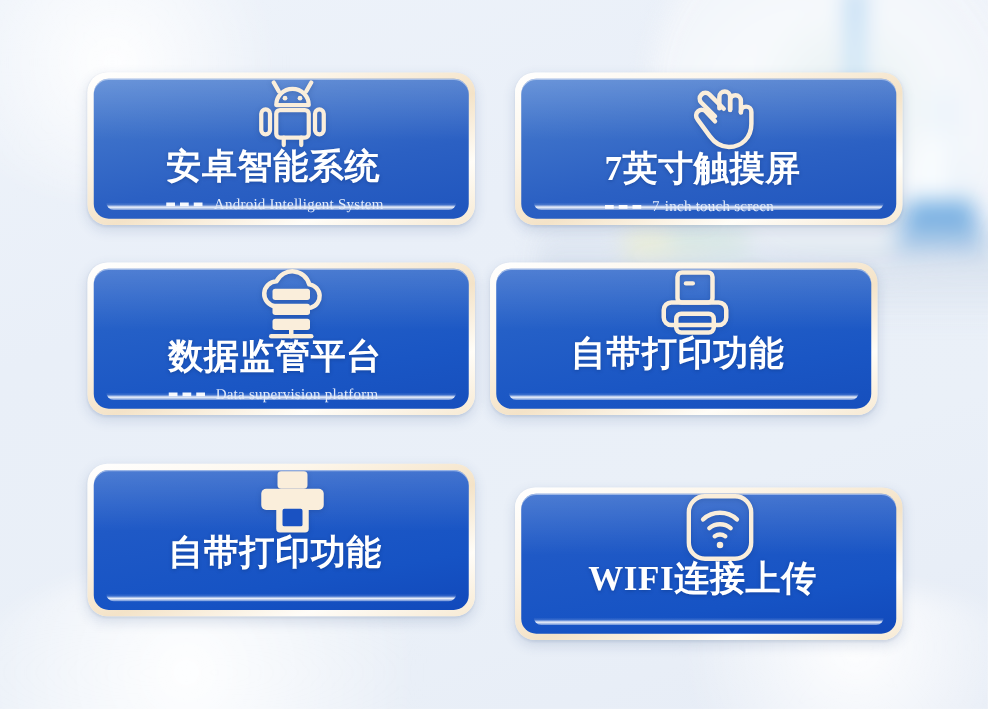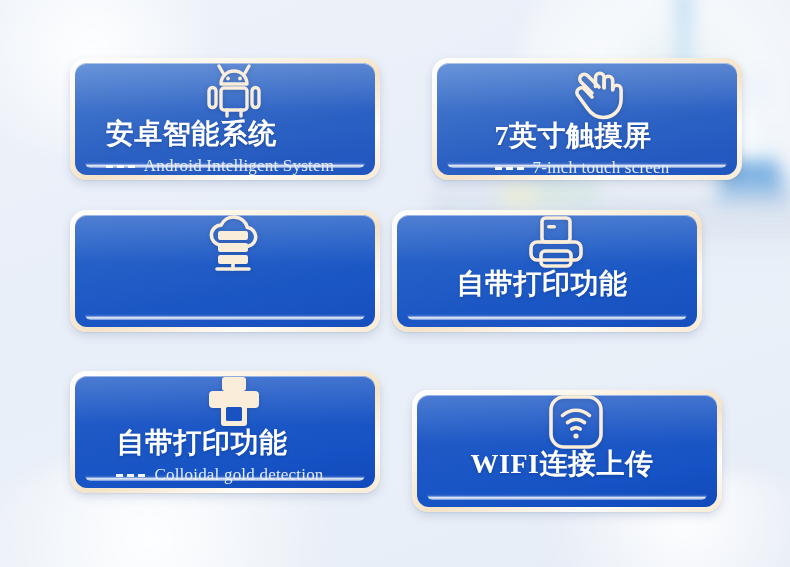--- a/index.html
+++ b/index.html
@@ -229,28 +229,28 @@
   }
   .dashes i {
     display: block;
     width: 7px;
     height: 3px;
     background: #ffffff;
     opacity: .95;
   }
   .card-sub-text {
     font-family: "Liberation Serif", "DejaVu Serif", serif;
-    font-size: 17px;
+    font-size: 12px;
     color: #e4ecfa;
     letter-spacing: .2px;
   }
 
   
   .pos-r1c1 { left: 70px;  top: 58px;  }
-  .pos-r1c2 { left: 432px; top: 58px;  }
+  .pos-r1c2 { left: 412px; top: 58px;  }
   .pos-r2c1 { left: 70px;  top: 210px; }
   .pos-r2c2 { left: 392px; top: 210px; }
   .pos-r3c1 { left: 70px;  top: 371px; }
   .pos-r3c2 { left: 412px; top: 371px; margin-top: 19px; }
 </style>
 </head>
 <body>
 
 <div class="stage">
 
@@ -333,20 +333,31 @@
         <div class="card-icon">
           <svg width="58" height="56" viewBox="0 0 58 56" fill="none" stroke="currentColor" stroke-width="3.6" stroke-linecap="round" stroke-linejoin="round">
             <path d="M15 30 a10 10 0 0 1 1.2 -19.9 a14 14 0 0 1 26.2 2.4 a9.5 9.5 0 0 1 1.3 18.6"></path>
             <rect x="13" y="16" width="30" height="9" rx="2.2" fill="currentColor" stroke="none"></rect>
             <rect x="13" y="28" width="30" height="9" rx="2.2" fill="currentColor" stroke="none"></rect>
             <rect x="13" y="40" width="30" height="9" rx="2.2" fill="currentColor" stroke="none"></rect>
             <path d="M28 49 L28 54"></path>
             <path d="M12 54 L44 54"></path>
           </svg>
         </div>
+        <div class="card-text">
+          <div class="card-title">数据监管平台</div>
+          <div class="card-sub">
+            <span class="dashes">
+                <i></i>
+                <i></i>
+                <i></i>
+              </span>
+            <span class="card-sub-text">Data supervision platform</span>
+          </div>
+        </div>
       </div>
     </div>
 
     <div class="card tone-b pos-r2c2">
       <div class="card-inner">
         <div class="card-icon">
           <svg width="56" height="54" viewBox="0 0 56 54" fill="none" stroke="currentColor" stroke-width="3.6" stroke-linecap="round" stroke-linejoin="round">
             <rect x="14" y="3" width="28" height="24" rx="3.5"></rect>
             <rect x="19" y="10" width="9" height="3.4" rx="1.7" fill="currentColor" stroke="none"></rect>
             <rect x="3" y="27" width="50" height="18" rx="6"></rect>
@@ -364,28 +375,20 @@
         <div class="card-icon">
           <svg width="54" height="52" viewBox="0 0 54 52" fill="none">
             <rect x="15" y="1" width="24" height="14" rx="3" fill="currentColor"></rect>
             <rect x="2" y="15" width="50" height="17" rx="4" fill="currentColor"></rect>
             <rect x="14" y="26" width="26" height="24" rx="3" fill="currentColor"></rect>
             <rect x="19" y="31" width="16" height="14" rx="1.5" fill="#1a52c2"></rect>
           </svg>
         </div>
         <div class="card-text">
           <div class="card-title">自带打印功能</div>
-          <div class="card-sub">
-            <span class="dashes">
-                <i></i>
-                <i></i>
-                <i></i>
-              </span>
-            <span class="card-sub-text">Colloidal gold detection</span>
-          </div>
         </div>
       </div>
     </div>
 
     <div class="card tone-c pos-r3c2">
       <div class="card-inner">
         <div class="card-icon">
           <svg width="54" height="54" viewBox="0 0 54 54" fill="none" stroke="currentColor" stroke-width="3.6" stroke-linecap="round" stroke-linejoin="round">
             <rect x="2" y="2" width="50" height="50" rx="13"></rect>
             <path d="M13.5 20.5 a20 20 0 0 1 27 0"></path>

